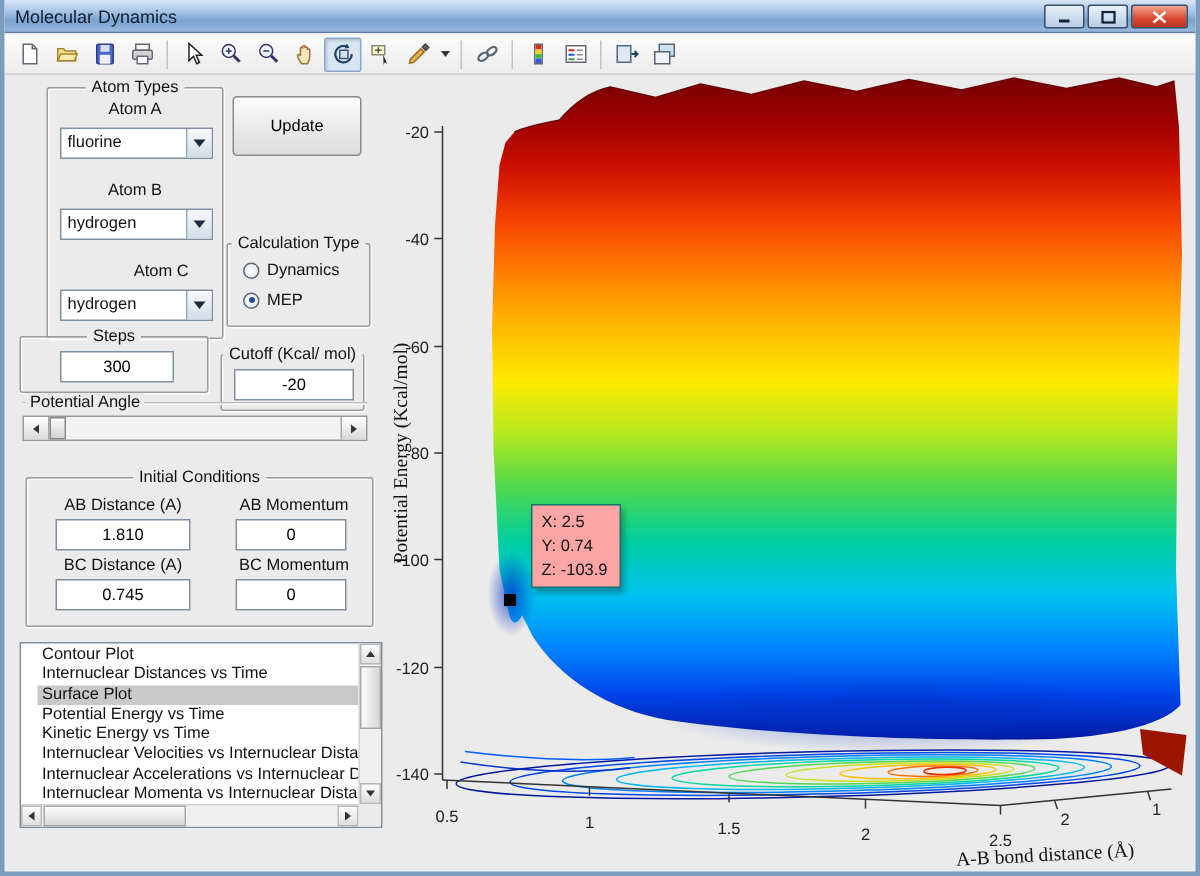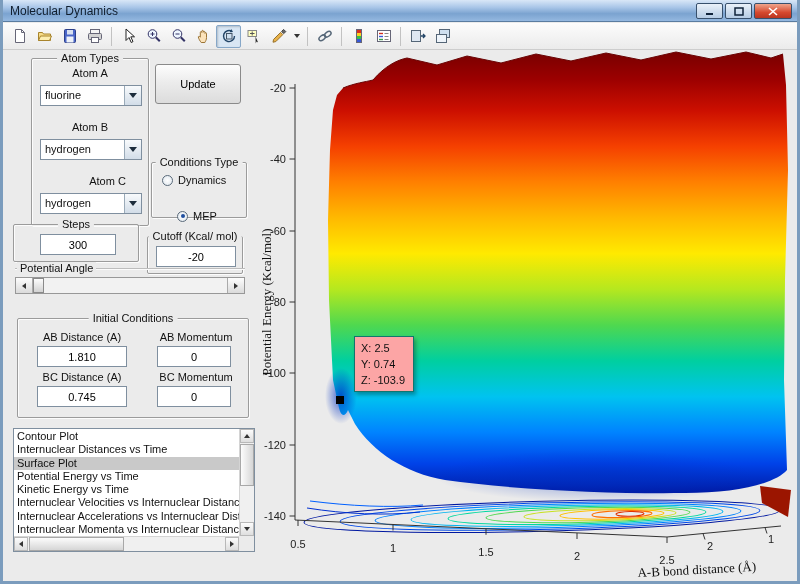--- a/index.html
+++ b/index.html
@@ -57,21 +57,21 @@
   .sl-thumb { position: absolute; left: 17px; top: 0; width: 11px; height: 15px;
     background: linear-gradient(#fdfdfd,#d2d2d2); border: 1px solid #8a8a8a; }
   .tri-l { width: 0; height: 0; border-top: 3.5px solid transparent; border-bottom: 3.5px solid transparent; border-right: 4.5px solid #333; }
   .tri-r { width: 0; height: 0; border-top: 3.5px solid transparent; border-bottom: 3.5px solid transparent; border-left: 4.5px solid #333; }
   .tri-u { width: 0; height: 0; border-left: 3.5px solid transparent; border-right: 3.5px solid transparent; border-bottom: 4.5px solid #333; }
   .tri-d { width: 0; height: 0; border-left: 3.5px solid transparent; border-right: 3.5px solid transparent; border-top: 4.5px solid #333; }
   
   .listbox { position: absolute; left: 10px; top: 428px; width: 242px; height: 124px;
     background: #fff; border: 1px solid #7f8f9f; }
   .litems { position: absolute; left: 0; top: 1px; right: 15px; bottom: 15px; overflow: hidden; }
-  .litem { height: 13.3px; line-height: 13.3px; padding-left: 3px; white-space: nowrap; }
+  .litem { height: 13.3px; line-height: 13.3px; padding-left: 3px; white-space: nowrap; margin-left: 11px; }
   .litem.selected { background: #c9c9c9; }
   .vscroll { position: absolute; right: 0; top: 0; bottom: 15px; width: 15px; background: #f0f0f0; border-left: 1px solid #d4d4d4; }
   .hscroll { position: absolute; left: 0; right: 15px; bottom: 0; height: 15px; background: #f0f0f0; border-top: 1px solid #d4d4d4; }
   .sc-btn { position: absolute; width: 14px; height: 14px; background: linear-gradient(#fcfcfc,#dedede);
     border: 1px solid #b8b8b8; display: flex; align-items: center; justify-content: center; }
   .h-thumb { position: absolute; left: 15px; top: 0; width: 95px; height: 14px;
     background: linear-gradient(#fcfcfc,#d6d6d6); border: 1px solid #a8a8a8; }
   .v-thumb { position: absolute; top: 15px; left: 0; width: 14px; height: 42px;
     background: linear-gradient(90deg,#fcfcfc,#d6d6d6); border: 1px solid #a8a8a8; }
   .corner { position: absolute; right: 0; bottom: 0; width: 15px; height: 15px; background: #ebebeb; }
@@ -246,26 +246,26 @@
       <span class="dd-btn">
           <span class="dd-arrow"></span>
         </span>
     </div>
   </div>
 
   <button class="btn-update">Update</button>
 
 
   <div class="groupbox" style="left:148px; top:162px; width:96px; height:56px;">
-    <span class="gtitle">Conditions Type</span>
+    <span class="gtitle">Calculation Type</span>
     <div class="radio-row" style="left:10px; top:11px;">
       <span class="radio"></span>
       <span>Dynamics</span>
     </div>
-    <div class="radio-row" style="left:25px; top:31px;margin-top:16px;">
+    <div class="radio-row" style="left:10px; top:31px;">
       <span class="radio sel"></span>
       <span>MEP</span>
     </div>
   </div>
 
   <div class="groupbox" style="left:10px; top:224px; width:126px; height:38px;">
     <span class="gtitle">Steps</span>
     <input class="tfield" style="left: 26px; top: 9px; width: 76px;" value="300">
   </div>
 

